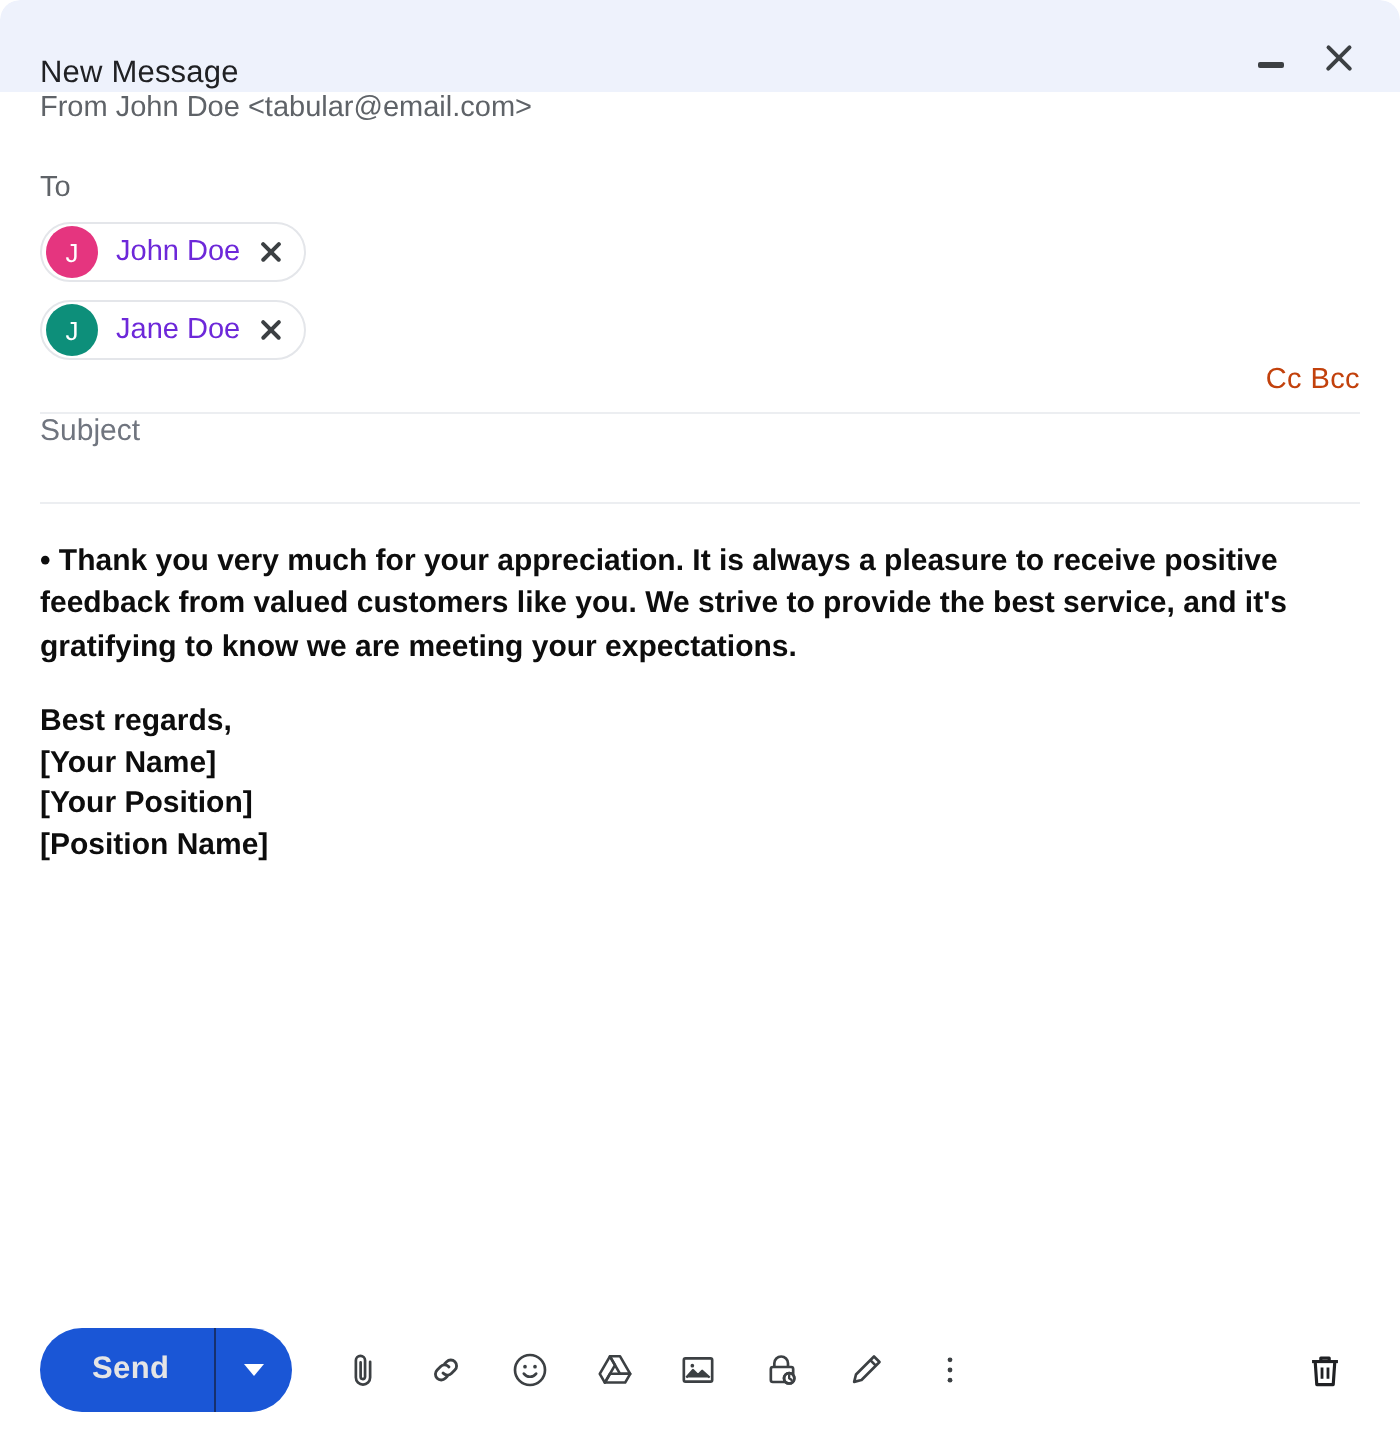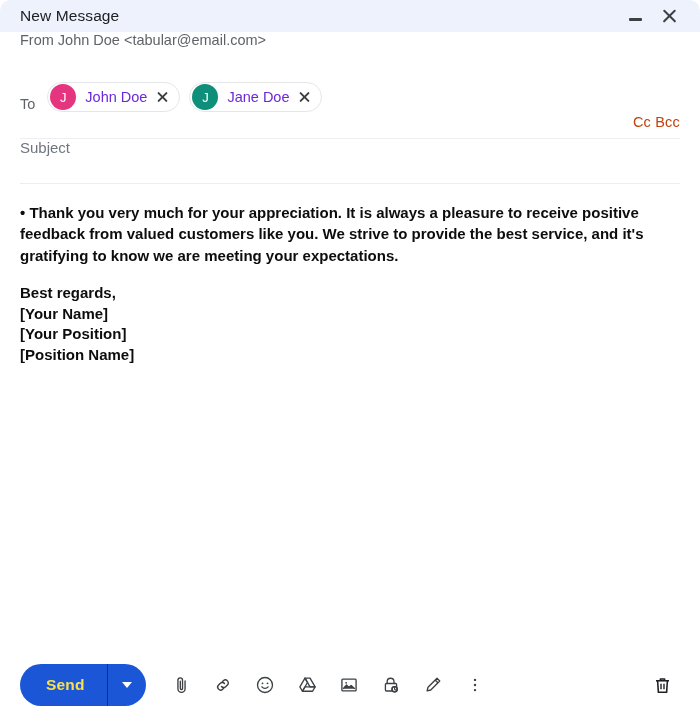--- a/index.html
+++ b/index.html
@@ -15,25 +15,25 @@
     width: 700px; height: 724px;
     background: #ffffff;
     border-radius: 10px 10px 0 0;
     overflow: hidden;
     display: flex;
     flex-direction: column;
   }
 
   
   .titlebar {
-    height: 32px;
+    height: 46px;
     background: #eef2fc;
     border-radius: 10px 10px 0 0;
     display: flex;
-    align-items: center;
+    align-items: flex-end;
     padding: 0 14px 0 20px;
     flex: none;
   }
   .titlebar-title {
     font-size: 15.5px;
     color: #202124;
     letter-spacing: .1px;
     flex: 1;
   }
   .win-btn {
@@ -64,23 +64,24 @@
 
   .row-from {
     height: 40px;
     display: flex; 
     font-size: 14.5px;
     color: #5f6368;
   }
 
   .row-to {
     min-height: 42px;
-    display: flex; align-items: flex-end;
+    display: flex; align-items: flex-start;
     gap: 9px;
     padding-bottom: 2px;
+    flex-direction: column;
   }
   .to-label {
     font-size: 14.5px;
     color: #5f6368;
     margin-right: 3px;
   }
   .chip {
     display: inline-flex;
     align-items: center;
     height: 30px;
@@ -164,21 +165,21 @@
     background: #1a56d6;
     border-radius: 22px;
     height: 42px;
     overflow: hidden;
     cursor: pointer;
     flex: none;
   }
   .send-label {
     display: flex; align-items: center;
     padding: 0 22px 0 26px;
-    color: #fde047;
+    color: #e5e5e5;
     font-size: 15.5px;
     font-weight: bold;
     letter-spacing: .2px;
   }
   .send-divider { width: 1.5px; background: #17306e; flex: none; }
   .send-caret {
     display: flex; align-items: center; justify-content: center;
     width: 38px;
   }
   .caret-glyph {

